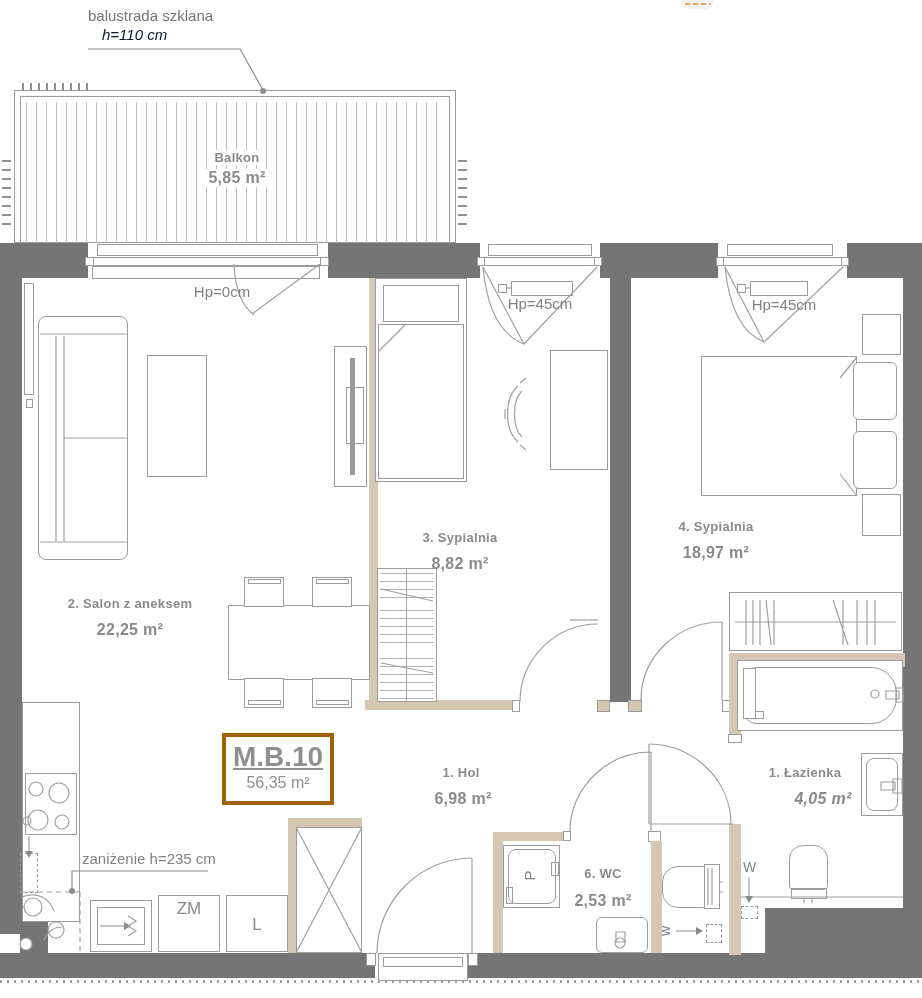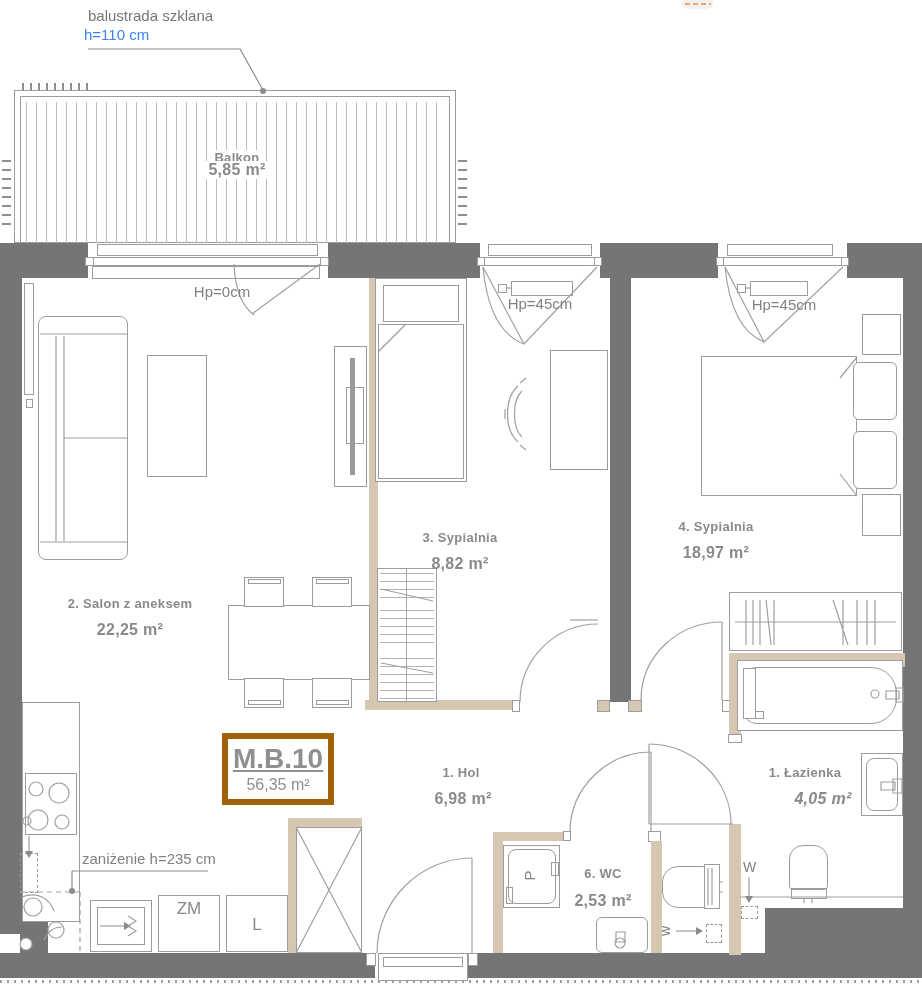--- a/index.html
+++ b/index.html
@@ -18,21 +18,21 @@
   .ra{font-size:16px;}
   .ann{position:absolute;color:#818181;font-weight:400;white-space:nowrap;font-size:15px;}
   .cann{transform:translateX(-50%);}
   .hatchV{position:absolute;background:repeating-linear-gradient(90deg,#bdbdbd 0 1px,transparent 1px 10px);}
   .shelf{position:absolute;background:repeating-linear-gradient(180deg,#b3b3b3 0 1px,transparent 1px 8px);}
   .ticksH{position:absolute;background:repeating-linear-gradient(90deg,#8f8f8f 0 2px,transparent 2px 8px);}
   .ticksV{position:absolute;background:repeating-linear-gradient(180deg,#8f8f8f 0 2px,transparent 2px 9px);}
   .dots{position:absolute;background:repeating-linear-gradient(90deg,#9e9e9e 0 2px,transparent 2px 7px);}
   svg.lines{position:absolute;left:0;top:0;pointer-events:none;}
   .unitbox{position:absolute;left:222px;top:733px;width:112px;height:72px;
-           border:6px solid #a16207;box-sizing:border-box;text-align:center;}
+           border:4px solid #a16207;box-sizing:border-box;text-align:center;}
   .unitcode{display:block;margin-top:4px;font-size:28px;font-weight:700;color:#8f8f8f;
             text-decoration:underline;letter-spacing:0px;}
   .unitarea{display:block;margin-top:1px;font-size:16px;font-weight:400;color:#8f8f8f;}
   .pill{position:absolute;left:682px;top:0;width:31px;height:9px;background:#f2f2f2;
         border-radius:0 0 6px 6px;}
   .pill .dashes{position:absolute;left:3px;top:3px;width:26px;height:2px;
         background:repeating-linear-gradient(90deg,#f0a35f 0 5px,transparent 5px 8px);}
   .rot{transform:rotate(-90deg);transform-origin:center;}
 </style>
 </head>
@@ -252,24 +252,24 @@
         <path d="M124,922 v8 l7,-4 z" fill="#8a8a8a" stroke="none"></path>
       <path d="M128,916 L136,921 L128,926 L136,931 L128,936"></path>
       <path d="M749,877 V897"></path>
         <path d="M745,896 h8 l-4,7 z" fill="#8a8a8a" stroke="none"></path>
       <path d="M676,931 H696"></path>
         <path d="M696,927 v8 l7,-4 z" fill="#8a8a8a" stroke="none"></path>
     </g>
   </svg>
 
   <div class="ann" style="left:88px;top:7px;color:#767676;">balustrada szklana</div>
-  <div class="ann" style="left:84px;top:26px;color:#3b82f6;">h=110 cm</div>
+  <div class="ann" style="left:102px;top:26px;color:#0f172a;font-style:italic;">h=110 cm</div>
 
   <div class="lbl rn" style="left:237px;top:150px;background:#fff;padding:0 5px;">Balkon</div>
-  <div class="lbl ra" style="left:237px;top:161px;background:#fff;padding:0 5px;">5,85 m²</div>
+  <div class="lbl ra" style="left:237px;top:169px;background:#fff;padding:0 5px;">5,85 m²</div>
 
   <div class="ann cann" style="left:222px;top:283px;">Hp=0cm</div>
   <div class="ann cann" style="left:540px;top:295px;">Hp=45cm</div>
   <div class="ann cann" style="left:784px;top:296px;">Hp=45cm</div>
 
   <div class="lbl rn" style="left:130px;top:596px;">2. Salon z aneksem</div>
   <div class="lbl ra" style="left:130px;top:621px;">22,25 m²</div>
 
   <div class="lbl rn" style="left:460px;top:530px;">3. Sypialnia</div>
   <div class="lbl ra" style="left:460px;top:555px;">8,82 m²</div>

